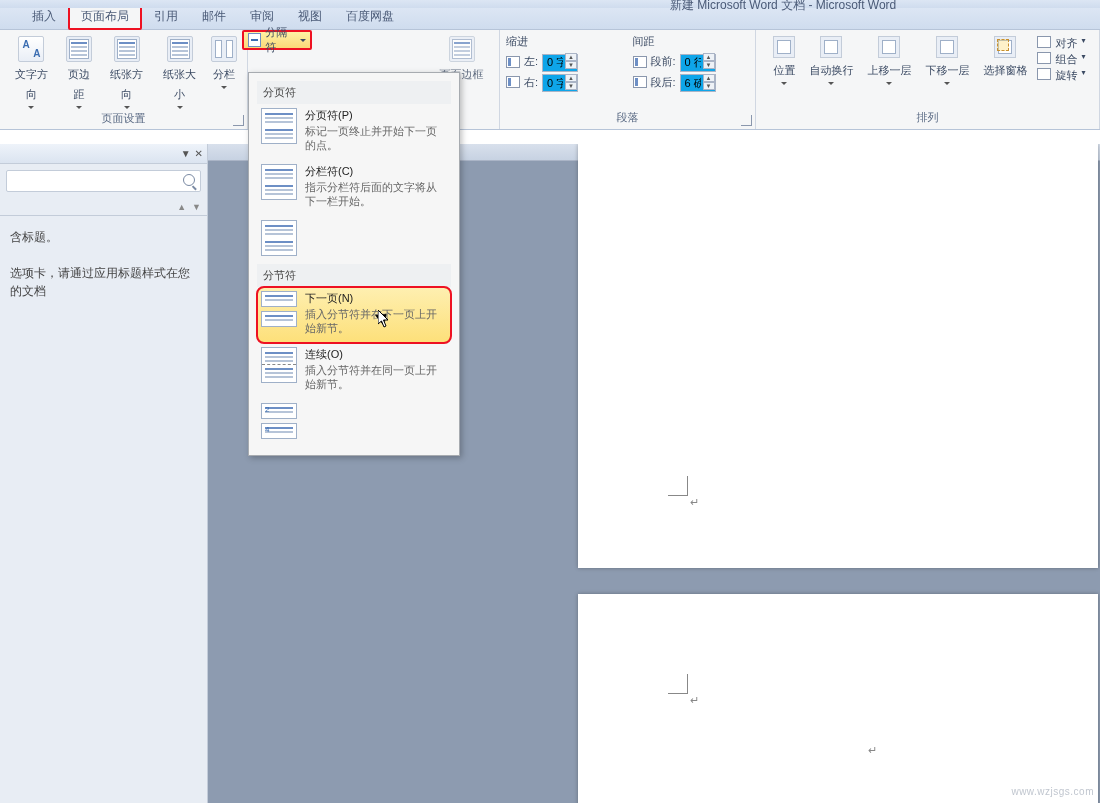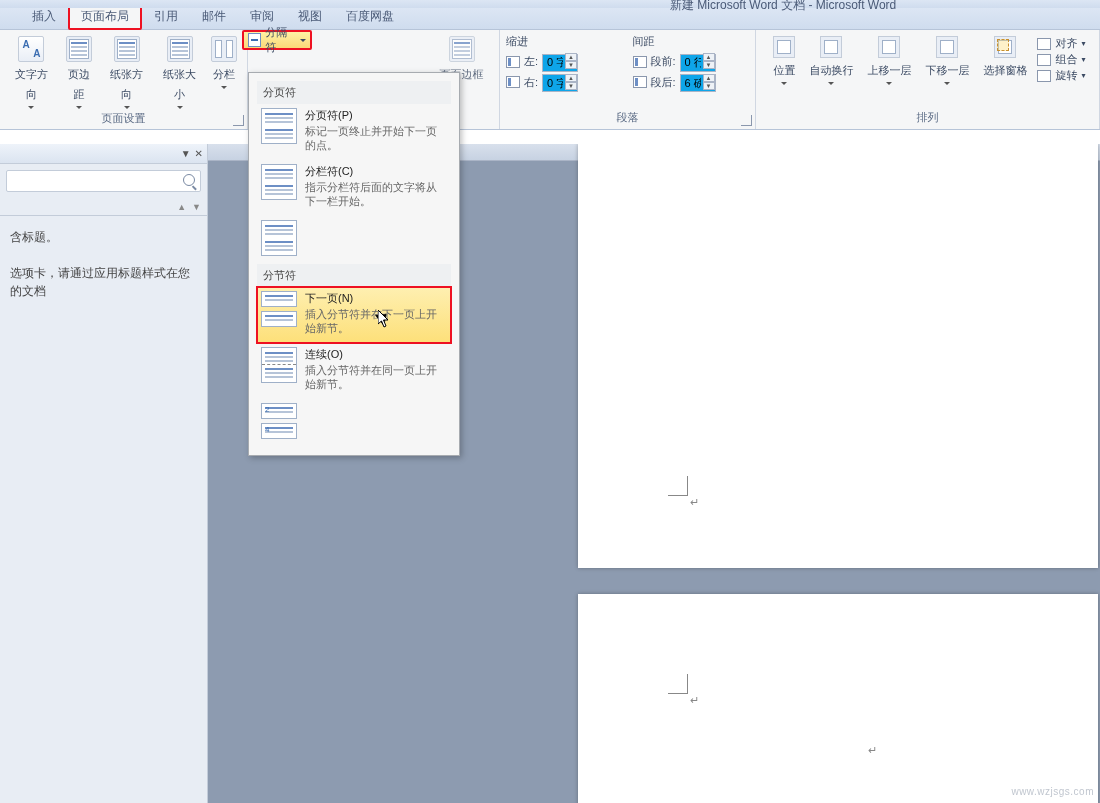--- a/index.html
+++ b/index.html
@@ -35,21 +35,21 @@
 .spin-ic { width: 14px; height: 12px; border: 1px solid #8a97ad; background:#fff; position:relative; }
 .spin-ic::before{content:"";position:absolute;left:1px;top:1px;bottom:1px;width:3px;background:#6d8fc5;}
 .spin-input { width: 36px; height: 18px; border: 1px solid #aab4c6; background: #0ea5e9; font-size: 11px; padding: 0 14px 0 4px; position: relative; }
 .spin-wrap { position: relative; }
 .spin-btns { position: absolute; right: 1px; top: 1px; width: 12px; height: 16px; display: flex; flex-direction: column; }
 .spin-btns div { flex: 1; border: 1px solid #aab4c6; background: #eef2f7; font-size: 6px; text-align: center; line-height: 6px; color: #555; }
 
 .dropdown-menu { position: absolute; left: 248px; top: 72px; width: 212px; background: #f6f6f6; border: 1px solid #a7abb0; box-shadow: 2px 2px 6px rgba(0,0,0,0.25); z-index: 10; padding: 8px; }
 .dd-header { font-size: 11px; color: #444; padding: 4px 6px; background: #eef0f2; }
 .dd-item { display: flex; gap: 8px; padding: 4px 4px 8px 4px; cursor: pointer; }
-.dd-item.hover { background: linear-gradient(#feefb0,#fde07a); border: 1px solid #dba838; border-radius: 0; padding: 3px 3px 7px 3px; justify-content: center; }
+.dd-item.hover { background: linear-gradient(#feefb0,#fde07a); border: 1px solid #dba838; border-radius: 7px; padding: 3px 3px 7px 3px; justify-content: center; }
 .dd-item.redbox { outline: 2px solid #e12; outline-offset: -1px; }
 .dd-icon { width: 36px; height: 36px; background: #fff; border: 1px solid #9fb0c8; flex-shrink: 0; position: relative; }
 .dd-icon::before { content:""; position:absolute; left:3px; right:3px; top:4px; height:2px; background:#6d8fc5; box-shadow:0 4px 0 #b6c4d8,0 8px 0 #b6c4d8,0 16px 0 #6d8fc5,0 20px 0 #b6c4d8,0 24px 0 #b6c4d8; }
 .dd-icon.sec::after { content:""; position:absolute; left:0; right:0; top:16px; height:1px; border-top:1px dashed #888; }
 .dd-text .t { font-size: 11px; color: #222; padding-bottom: 1px; }
 .dd-text .d { font-size: 11px; color: #666; line-height: 14px; }
 .dd-icon-stack { display:flex; flex-direction:column; gap:4px; flex-shrink:0; }
 .dd-icon-sm { width:36px; height:16px; background:#fff; border:1px solid #9fb0c8; position:relative; }
 .dd-icon-sm::before{content:"";position:absolute;left:3px;right:3px;top:3px;height:2px;background:#6d8fc5;box-shadow:0 4px 0 #b6c4d8;}
 .dd-icon-sm.n::after{content:"1";position:absolute;left:3px;top:1px;font-size:8px;color:#3b6db1;}
@@ -75,21 +75,21 @@
 .page2 { left: 370px; top: 450px; width: 520px; height: 353px; }
 .corner { position:absolute; width:20px; height:20px; }
 .corner.tl { border-left:1px solid #888; border-top:1px solid #888; }
 .para-mark { position:absolute; font-size:11px; color:#888; }
 
 .arrange-icon { width: 22px; height: 22px; background: #e9eef6; border: 1px solid #c3ccd9; position: relative; }
 .arrange-icon::before { content:""; position:absolute; inset:3px; background:#fff; border:1px solid #9fb0c8; }
 .arrange-icon.sel::after{content:"";position:absolute;left:2px;top:2px;width:10px;height:10px;border:1px dashed #c89030; background:rgba(252,220,120,.4);}
 
 .right-panel { display:flex; flex-direction:column; gap:1px; padding-top:2px; }
-.rp-row { display:flex; align-items:center; gap:4px; font-size:11px; color:#3b4a63; white-space:nowrap; }
+.rp-row { display:flex; align-items:flex-start; gap:4px; font-size:11px; color:#3b4a63; white-space:nowrap; }
 .rp-ic{width:14px;height:12px;border:1px solid #8a97ad;background:#fff;}
 
 .cursor { position:absolute; left:378px; top:310px; z-index:20; width:14px; height:20px; pointer-events:none; }
 .cursor::before{content:"";position:absolute;left:0;top:0;border-left:10px solid #000;border-top:7px solid transparent;border-bottom:7px solid transparent;transform:rotate(-40deg);filter:drop-shadow(0 0 1px #fff);}
 .cursor svg{position:absolute;left:0;top:0;}
 
 .watermark { position:absolute; right:6px; bottom:6px; font-size:10px; color:#c0c6cf; letter-spacing:0.5px; }
 </style>
 </head>
 <body>

